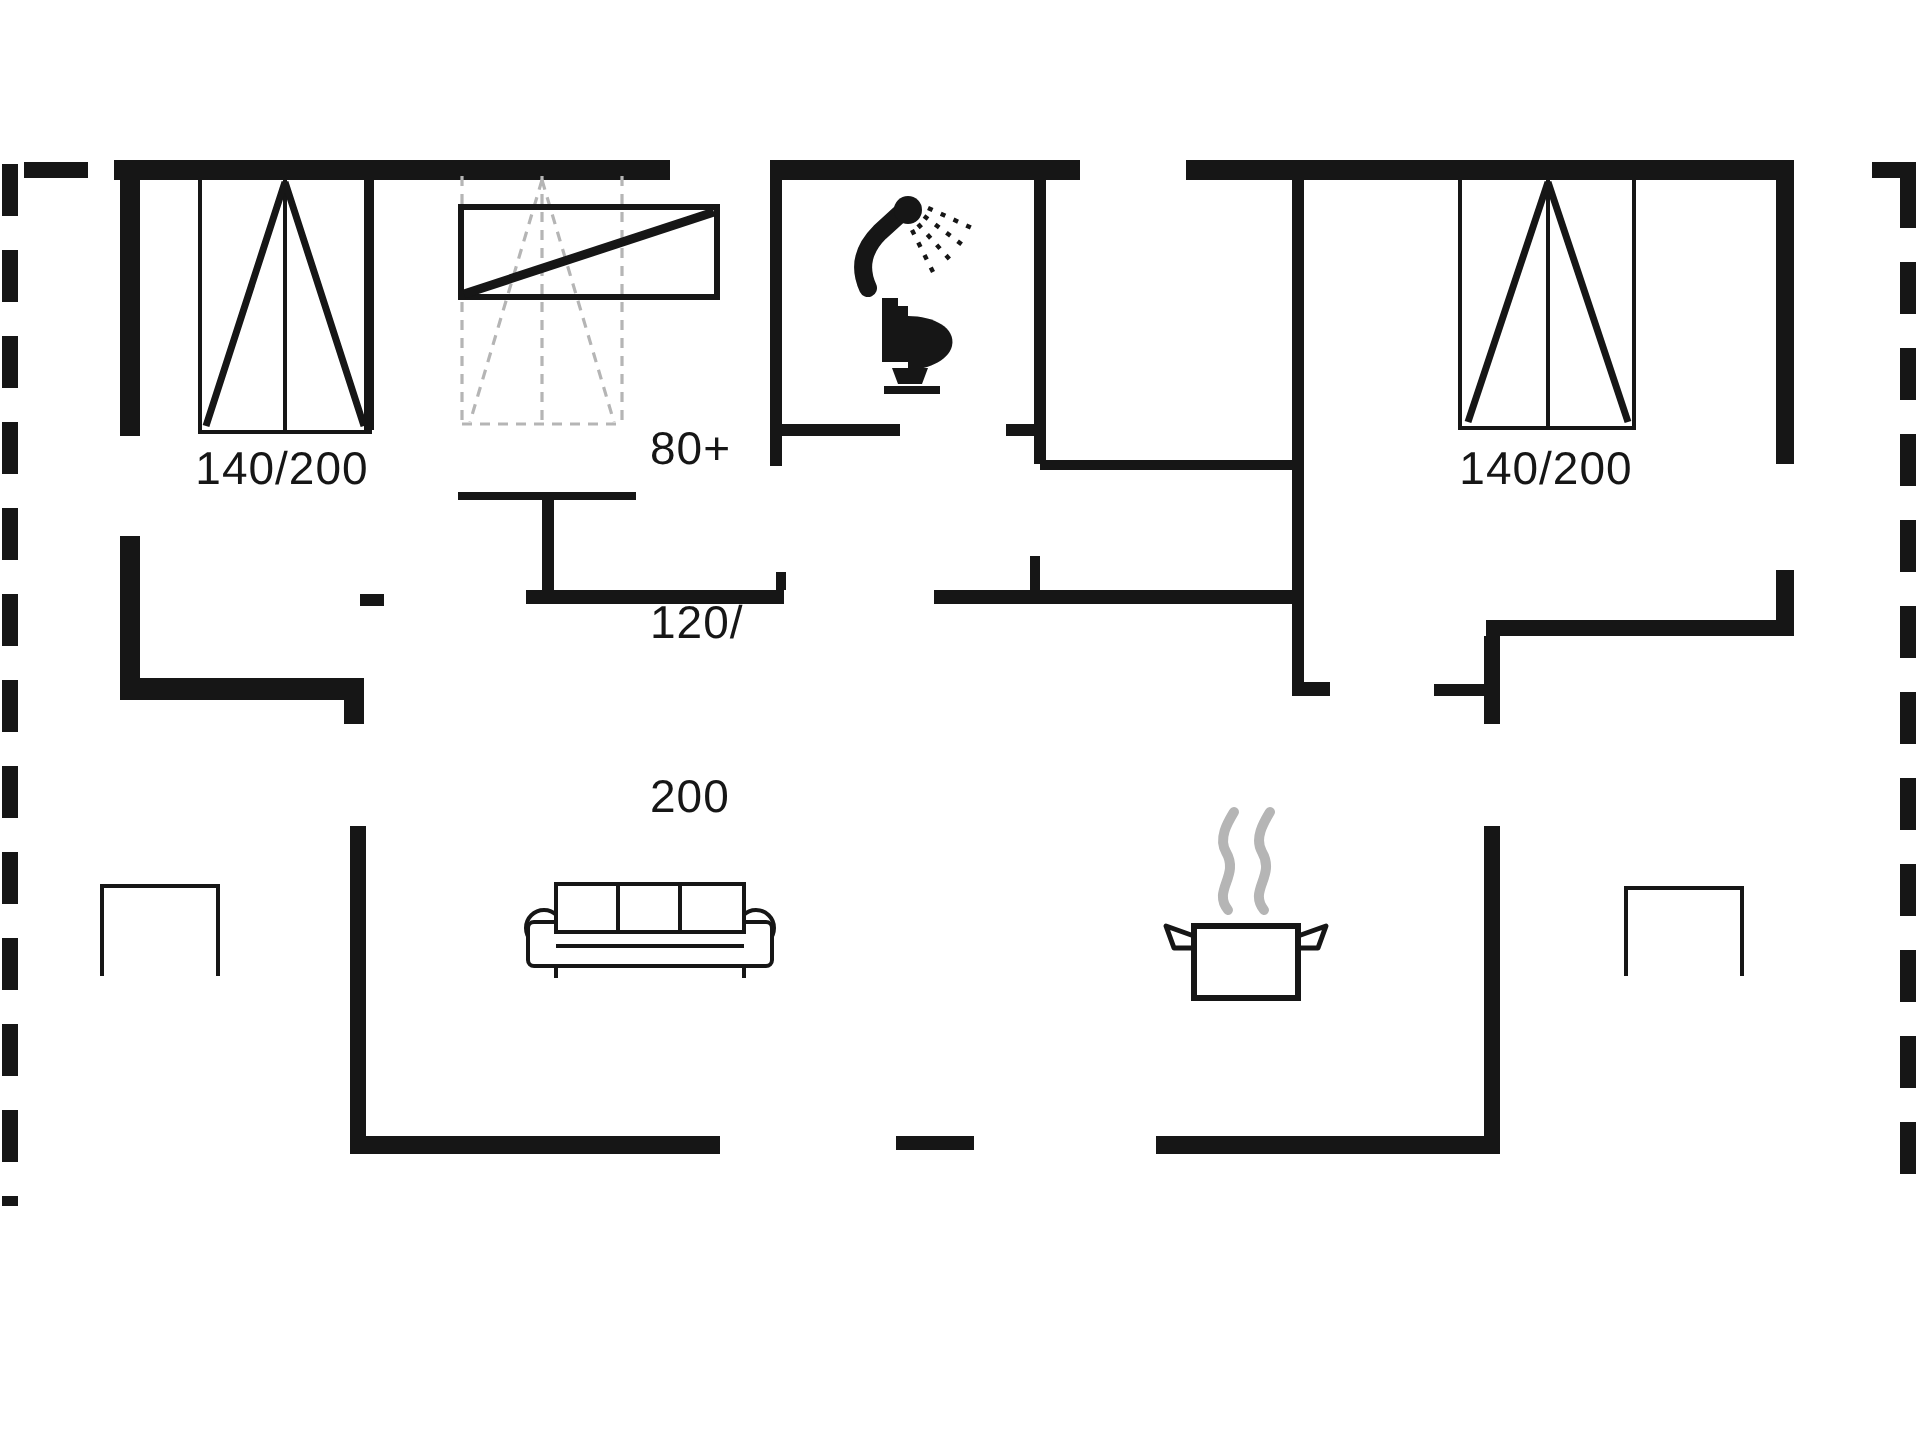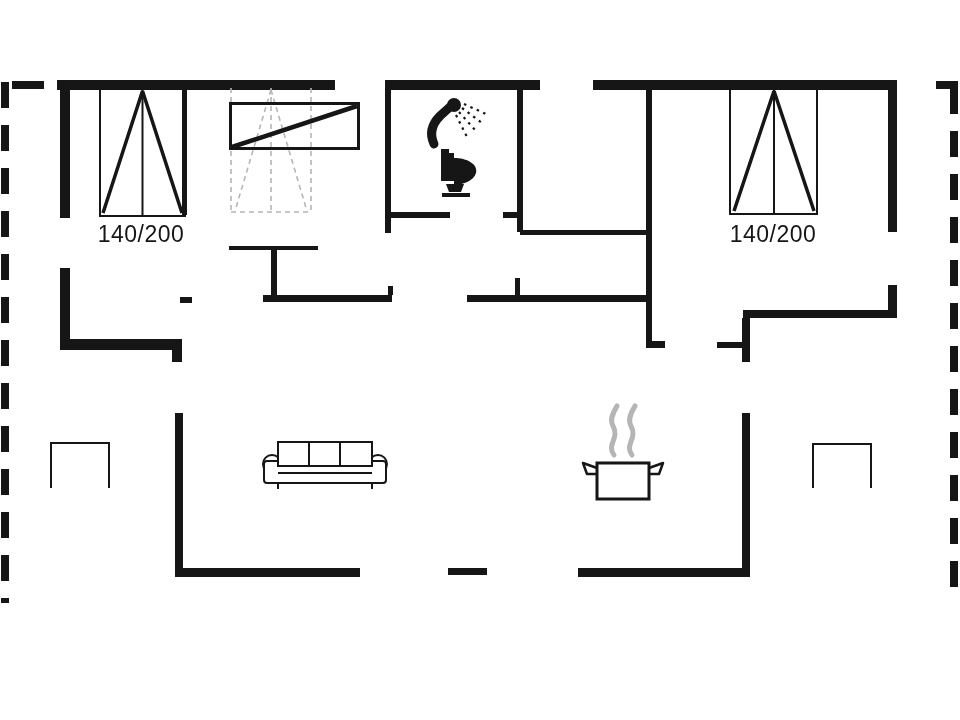--- a/index.html
+++ b/index.html
@@ -75,20 +75,25 @@
     <g stroke="#b5b5b5" stroke-width="1.6" stroke-dasharray="5 4" fill="none">
       <line x1="2" y1="0" x2="2" y2="125"></line>
       <line x1="82" y1="0" x2="82" y2="125"></line>
       <line x1="42" y1="0" x2="42" y2="125"></line>
       <path d="M42 2 L6 123 M42 2 L78 123"></path>
       <line x1="2" y1="124" x2="82" y2="124"></line>
     </g>
     <rect x="1.5" y="15.5" width="128" height="45" fill="#fff" fill-opacity="0" stroke="#161616" stroke-width="3"></rect>
     <line x1="3" y1="59" x2="128" y2="18" stroke="#161616" stroke-width="4.5"></line>
   </svg>
+  <div class="lbl" style="left:325px;top:152px;">
+    <div>80+</div>
+    <div>120/</div>
+    <div>200</div>
+  </div>
 
   <svg style="left:729px;top:88px;" width="89" height="127" viewBox="0 0 89 127">
     <rect x="1" y="1" width="87" height="125" fill="none" stroke="#161616" stroke-width="2"></rect>
     <line x1="45" y1="1" x2="45" y2="125" stroke="#161616" stroke-width="2"></line>
     <path d="M45 3 L5 123 M45 3 L85 123" fill="none" stroke="#161616" stroke-width="3.5"></path>
   </svg>
   <div class="lbl ctr" style="left:720px;top:220px;width:106px;">140/200</div>
 
   <svg style="left:424px;top:98px;" width="64" height="52" viewBox="0 0 64 52">
     <path d="M10 46 C5 35 8 26 16 18 L27 8" fill="none" stroke="#161616" stroke-width="9" stroke-linecap="round"></path>

